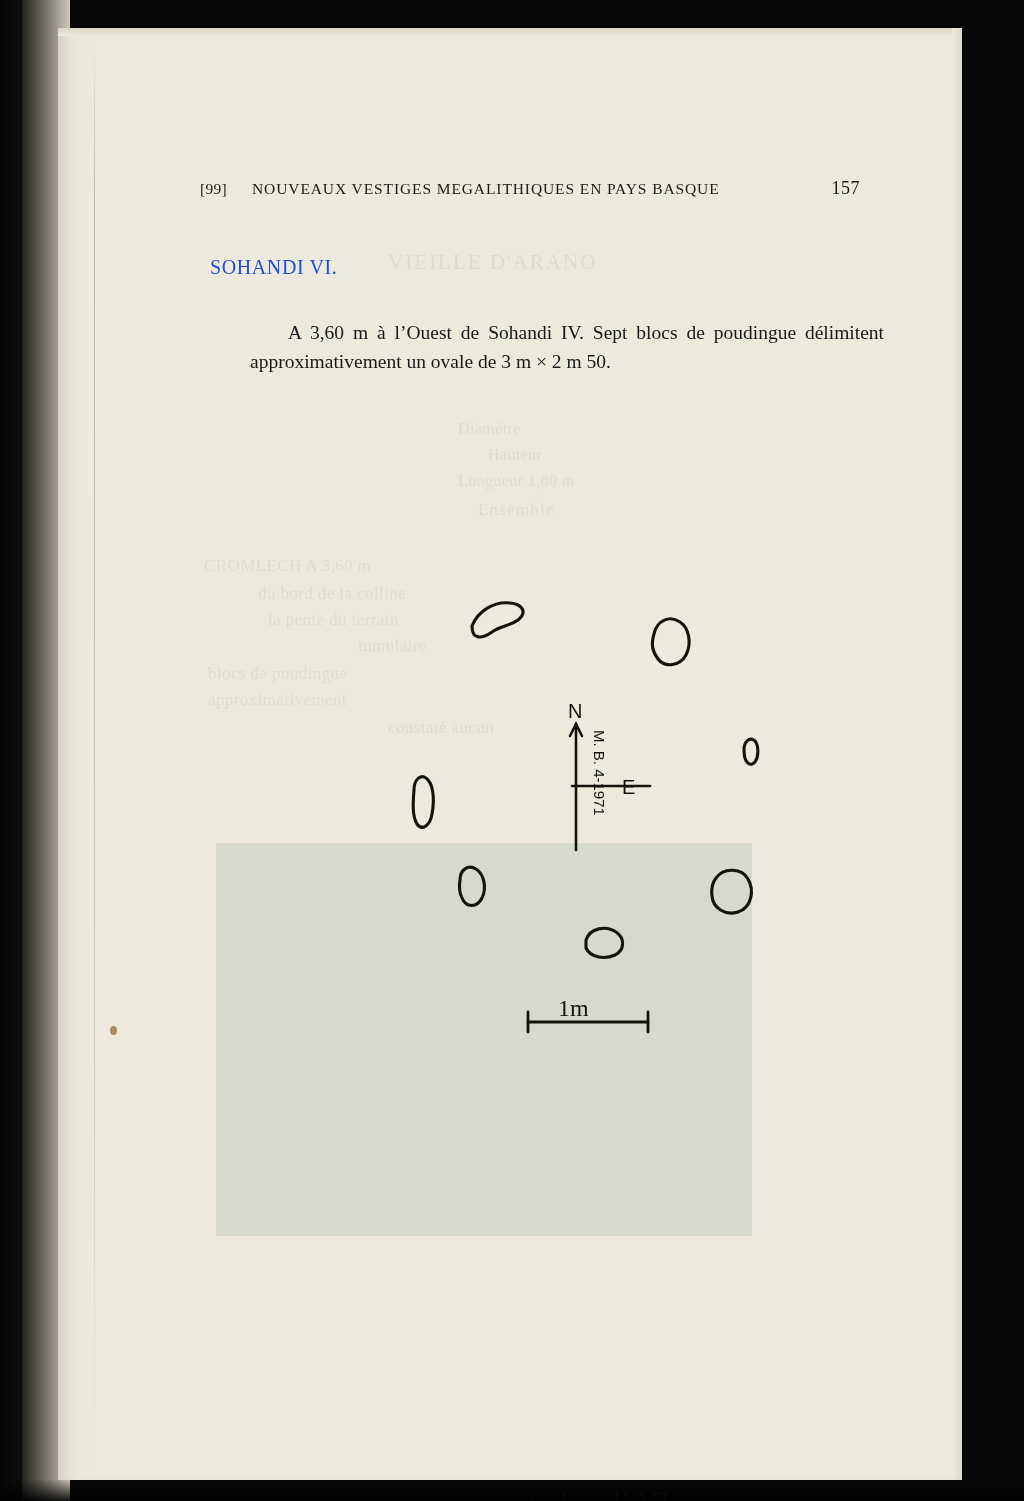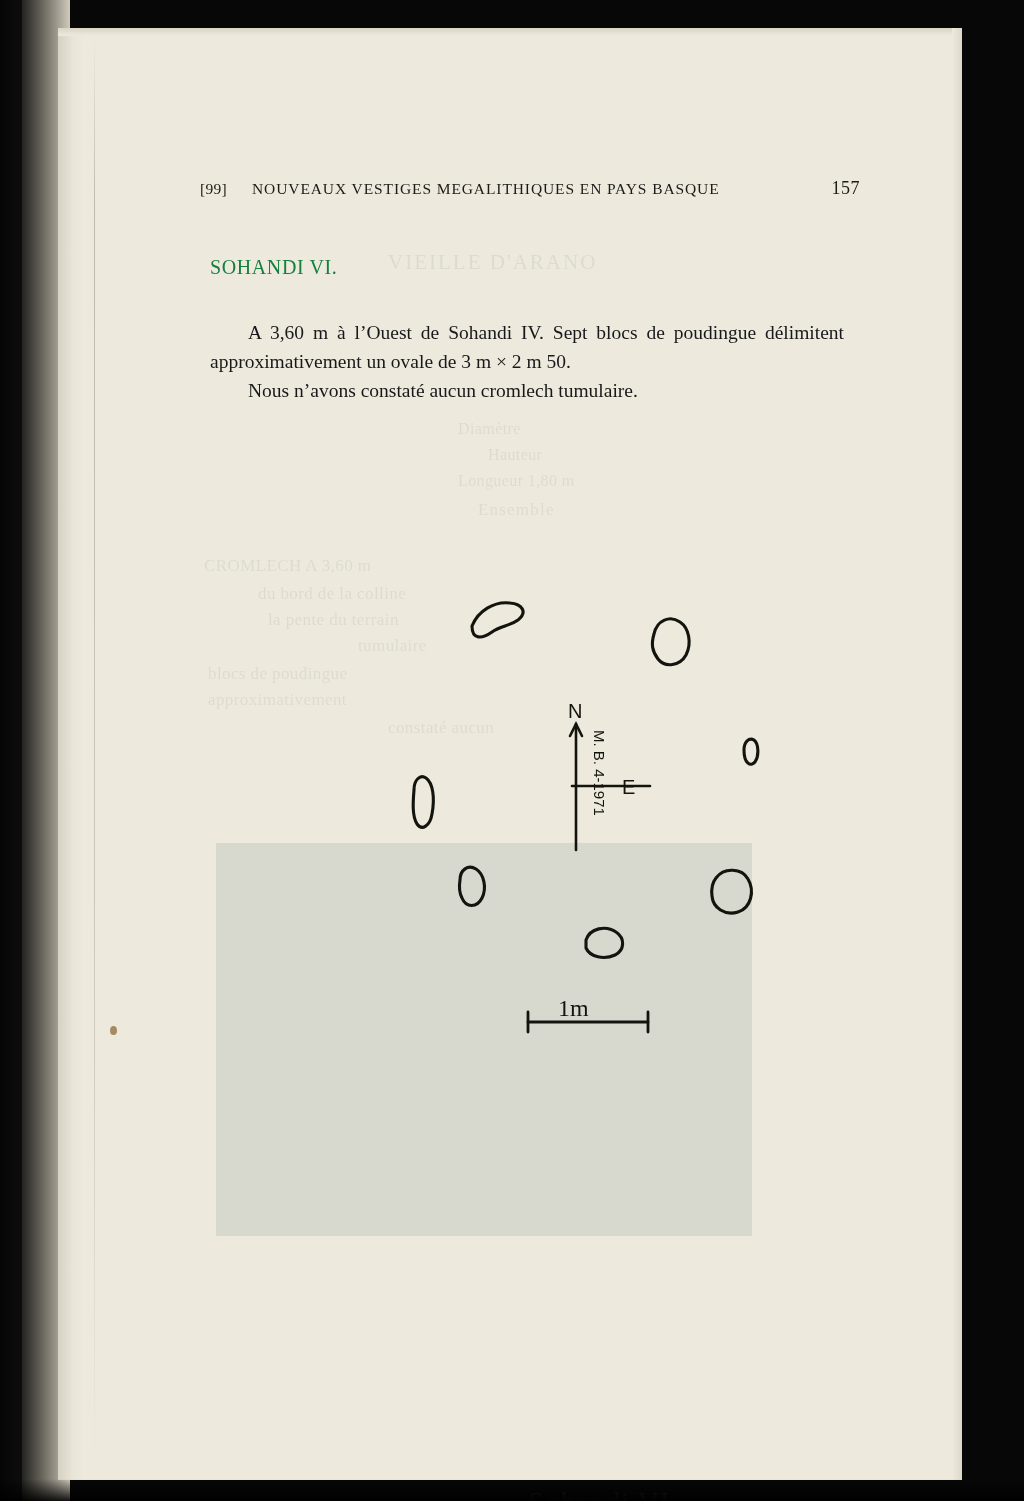--- a/index.html
+++ b/index.html
@@ -120,32 +120,32 @@
     letter-spacing: .5px;
   }
 
   
   .section-title {
     position: absolute;
     left: 152px;
     top: 228px;
     font-size: 20px;
     letter-spacing: .6px;
-    color: #15803d;
+    color: #1d4ed8;
   }
   .para {
     position: absolute;
     left: 152px;
     width: 634px;
     font-size: 19.5px;
     line-height: 29px;
     color: #18181a;
     text-align: justify;
   }
-  .para.p1 { top: 290px; }
+  .para.p1 { top: 290px; margin-left: 40px; }
   .para.p1 .indent { padding-left: 38px; }
   .para.p2 { top: 348px; }
   .para.p2 .indent { padding-left: 38px; }
 
   
   .figure {
     position: absolute;
     left: 152px;
     top: 470px;
     width: 700px;
@@ -204,23 +204,20 @@
     <span class="rh-folio">[99]</span>
     <span class="rh-title">NOUVEAUX VESTIGES MEGALITHIQUES EN PAYS BASQUE</span>
     <span class="rh-page">157</span>
   </div>
 
   <div class="section-title">SOHANDI VI.</div>
 
   <div class="para p1">
     <span class="indent">A 3,60 m à l’Ouest de Sohandi IV. Sept blocs de poudingue délimitent approximativement un ovale de 3 m × 2 m 50.</span>
   </div>
-  <div class="para p2">
-    <span class="indent">Nous n’avons constaté aucun cromlech tumulaire.</span>
-  </div>
 
   <div class="tint-rect"></div>
 
   <div class="figure">
     <svg class="fig-svg" width="700" height="800" viewBox="0 0 700 800">
       <g fill="none" stroke="#14140f" stroke-width="3.1" stroke-linejoin="round" stroke-linecap="round">
 
         <path d="M262 128 C268 113, 284 103, 300 105 C312 106, 318 114, 308 122 C300 128, 290 128, 282 134 C272 141, 262 142, 262 128 Z"></path>
 
         <path d="M444 136 C447 122, 460 117, 470 124 C479 130, 482 145, 476 157 C470 168, 455 170, 448 161 C442 153, 441 146, 444 136 Z"></path>

